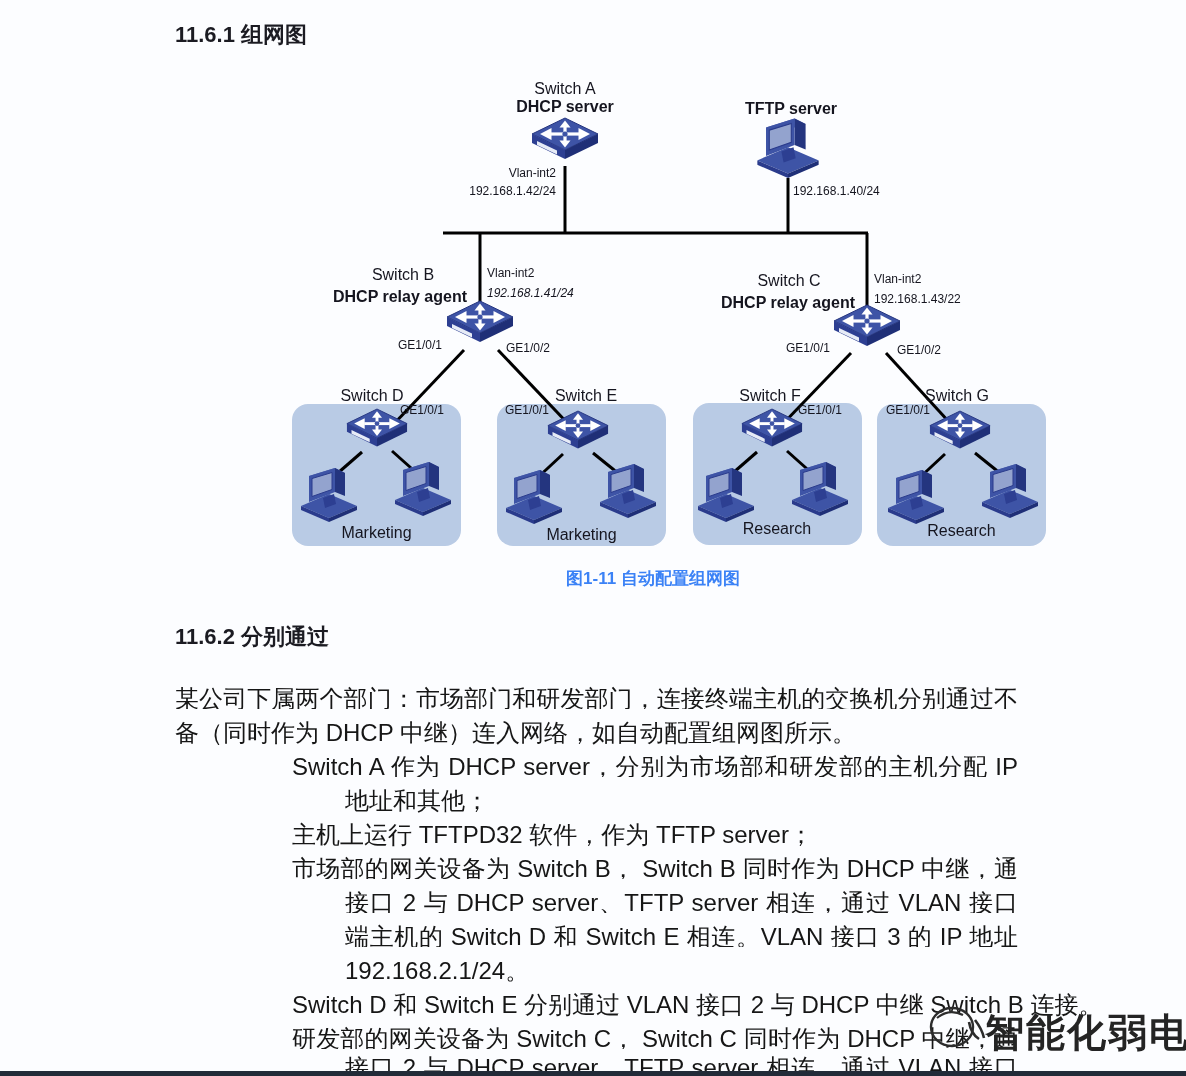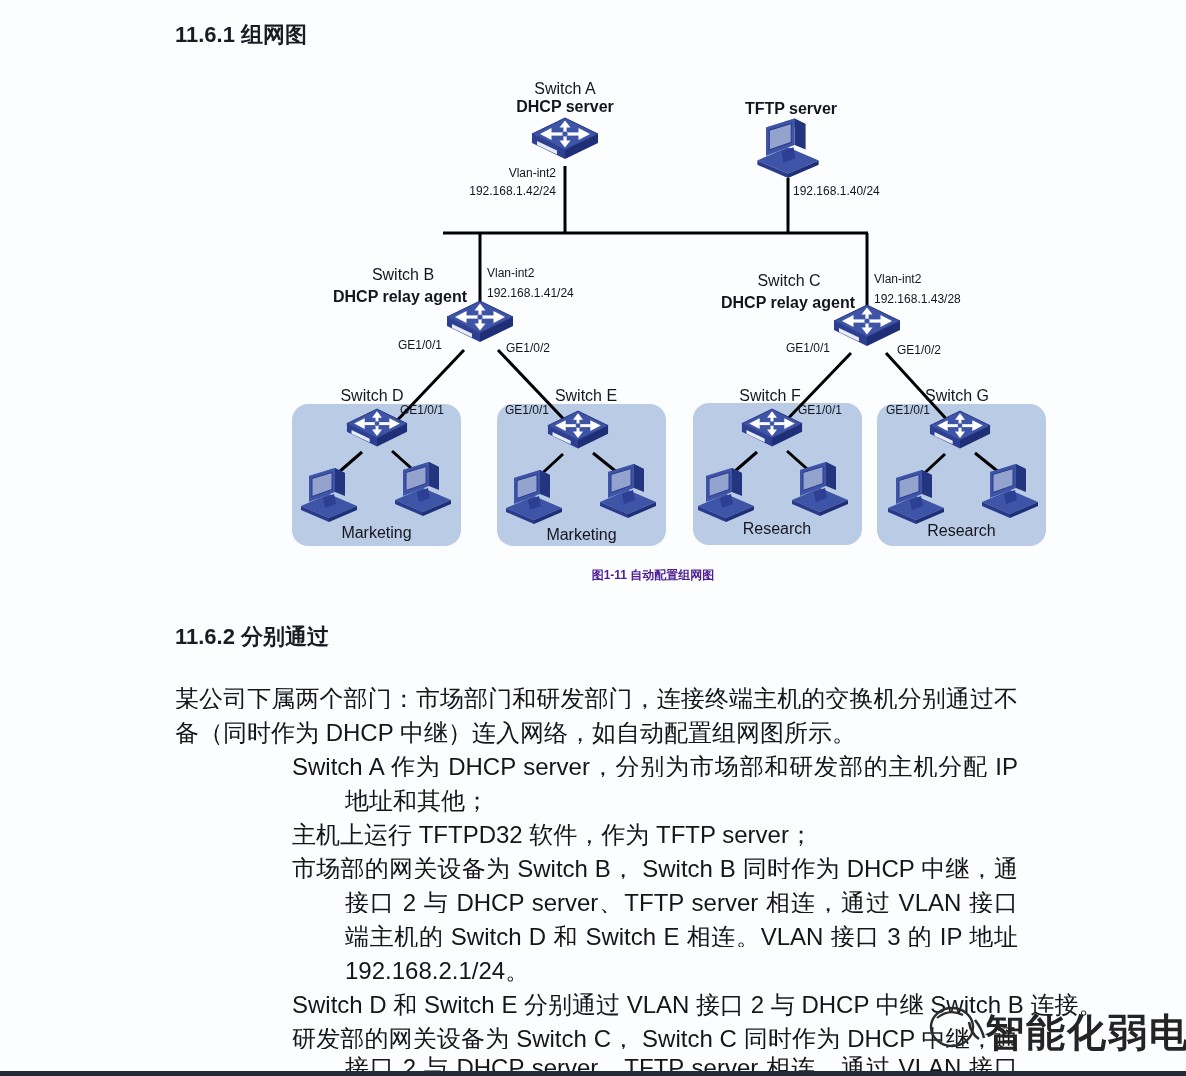--- a/index.html
+++ b/index.html
@@ -9,21 +9,21 @@
     font-family:"Liberation Sans", sans-serif;
     color:#151515;
   }
   .abs{position:absolute;}
   .h1{font-size:22px;font-weight:bold;color:#1b1b22;white-space:nowrap;}
   .lab{position:absolute;font-size:16px;color:#15151f;white-space:nowrap;}
   .lab.small{font-size:12px;}
   .lab.bold{font-weight:bold;}
   .lab.ctr{text-align:center;}
   .lab.rt{text-align:right;}
-  .caption{position:absolute;font-size:12px;font-weight:bold;color:#4c1d95;white-space:nowrap;}
+  .caption{position:absolute;font-size:17px;font-weight:bold;color:#3b82f6;white-space:nowrap;}
   .groupbox{position:absolute;width:169px;height:142px;background:#b9cbe5;border-radius:16px;}
   .bl{position:absolute;font-size:24px;color:#161616;white-space:nowrap;}
   .just{white-space:normal;text-align:justify;text-align-last:justify;overflow:hidden;height:26px;}
   .icon{position:absolute;}
   .lines-layer{position:absolute;left:0;top:0;}
   .watermark{position:absolute;left:985px;top:1006px;font-size:39px;font-weight:bold;
     color:#242424;letter-spacing:2px;white-space:nowrap;}
   .wm-logo{position:absolute;left:925px;top:1002px;}
   .bottom-bar{position:absolute;left:0;top:1071px;width:1186px;height:5px;background:#222b38;}
   .defs-hidden{position:absolute;width:0;height:0;overflow:hidden;}
@@ -144,28 +144,28 @@
   <div class="lab ctr" style="left:515px;top:80px;width:100px;">Switch A</div>
   <div class="lab ctr bold" style="left:490px;top:98px;width:150px;">DHCP server</div>
   <div class="lab ctr bold" style="left:716px;top:100px;width:150px;">TFTP server</div>
   <div class="lab rt small" style="left:436px;top:166px;width:120px;">Vlan-int2</div>
   <div class="lab rt small" style="left:416px;top:184px;width:140px;">192.168.1.42/24</div>
   <div class="lab small" style="left:793px;top:184px;">192.168.1.40/24</div>
 
   <div class="lab ctr" style="left:343px;top:266px;width:120px;">Switch B</div>
   <div class="lab ctr bold" style="left:320px;top:288px;width:160px;">DHCP relay agent</div>
   <div class="lab small" style="left:487px;top:266px;">Vlan-int2</div>
-  <div class="lab small" style="left:487px;top:286px;">192.168.1.41/24</div>
+  <div class="lab small" style="left:487px;top:286px;font-style:italic;">192.168.1.41/24</div>
   <div class="lab small" style="left:398px;top:338px;">GE1/0/1</div>
   <div class="lab small" style="left:506px;top:341px;">GE1/0/2</div>
 
   <div class="lab ctr" style="left:729px;top:272px;width:120px;">Switch C</div>
   <div class="lab ctr bold" style="left:708px;top:294px;width:160px;">DHCP relay agent</div>
   <div class="lab small" style="left:874px;top:272px;">Vlan-int2</div>
-  <div class="lab small" style="left:874px;top:292px;">192.168.1.43/28</div>
+  <div class="lab small" style="left:874px;top:292px;">192.168.1.43/22</div>
   <div class="lab small" style="left:786px;top:341px;">GE1/0/1</div>
   <div class="lab small" style="left:897px;top:343px;">GE1/0/2</div>
 
   <div class="lab ctr" style="left:312px;top:387px;width:120px;">Switch D</div>
   <div class="lab small" style="left:400px;top:403px;">GE1/0/1</div>
   <div class="lab ctr" style="left:292px;top:524px;width:169px;">Marketing</div>
 
   <div class="lab ctr" style="left:526px;top:387px;width:120px;">Switch E</div>
   <div class="lab small" style="left:505px;top:403px;">GE1/0/1</div>
   <div class="lab ctr" style="left:497px;top:526px;width:169px;">Marketing</div>

